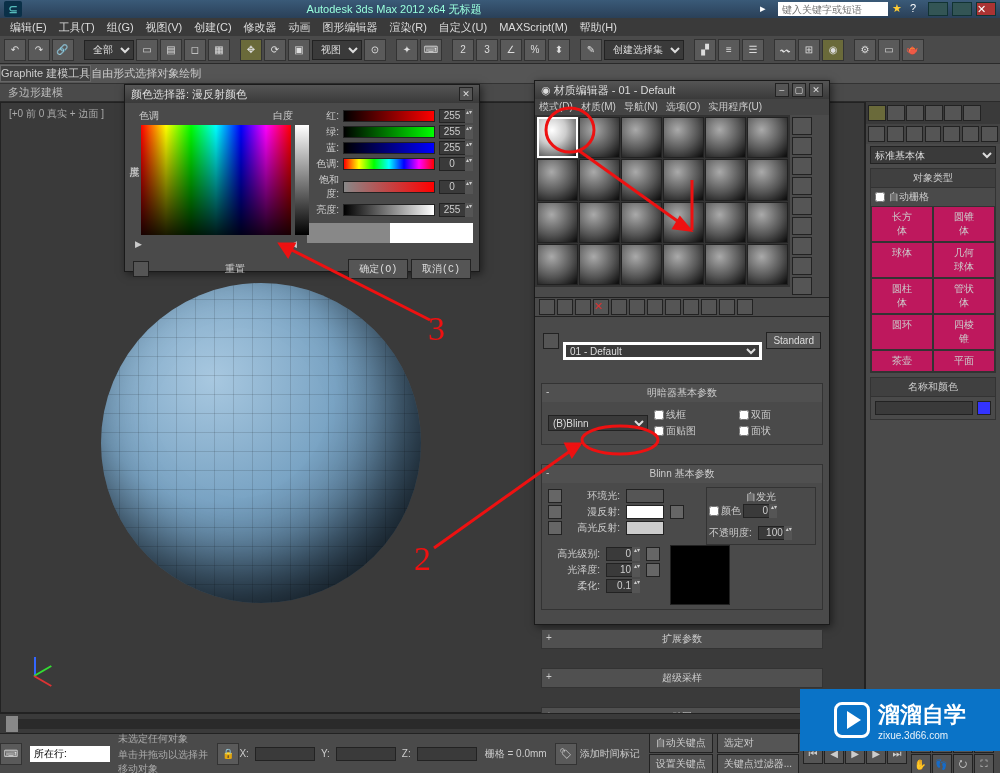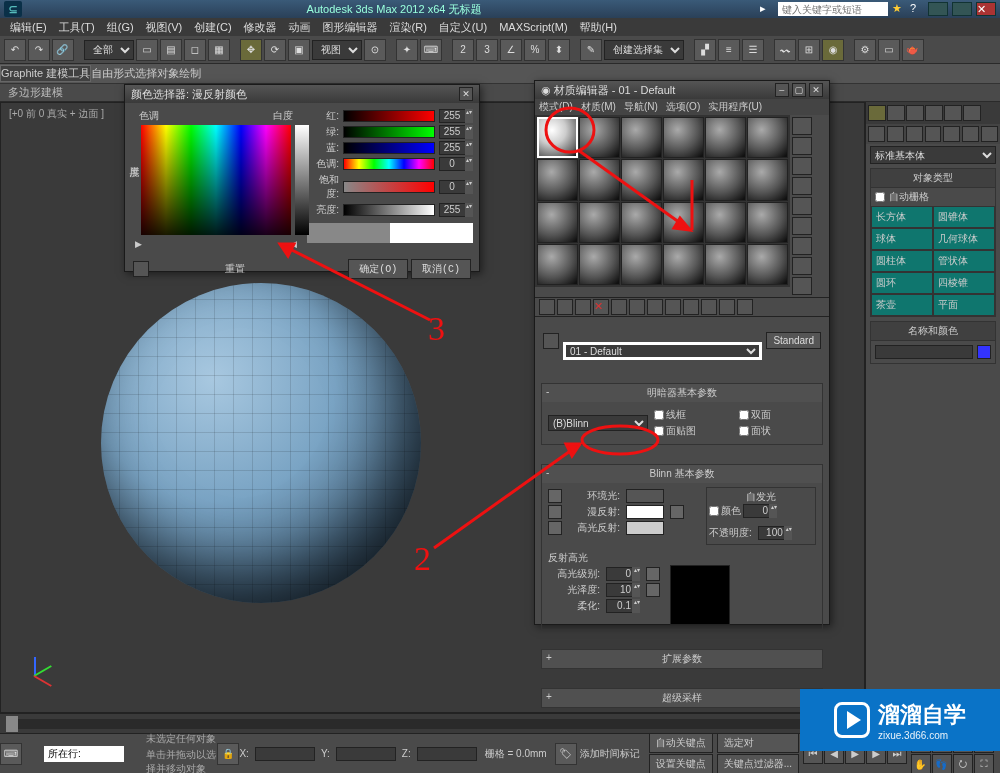--- a/index.html
+++ b/index.html
@@ -35,21 +35,21 @@
 .rp-tabs { height: 22px; background: #3a3a3a; display: flex; align-items: center; gap: 1px; padding: 2px; }
 .rp-tab { width: 18px; height: 16px; background: #555; border: 1px solid #222; }
 .rp-tab.on { background: #6a6a3a; }
 .rp-sub { height: 20px; background: #444; display: flex; align-items: center; gap: 2px; padding: 2px; }
 .rp-ico { width: 18px; height: 16px; background: #555; border: 1px solid #222; }
 .rp-drop { height: 18px; margin: 2px 4px; }
 .rp-drop select { width: 100%; height: 18px; background: #3a3a3a; color: #ddd; border: 1px solid #222; font-size: 10px; }
 .rp-section { border: 1px solid #333; margin: 2px 4px; }
 .rp-title { background: #404040; text-align: center; font-size: 10px; padding: 2px; border-bottom: 1px solid #333; color: #ccc; }
 .rp-row { display: flex; font-size: 10px; }
-.rp-btn { flex: 1; text-align: left; padding: 3px 4px; border: 1px solid #333; background: #0f766e; cursor: default; }
+.rp-btn { flex: 1; text-align: center; padding: 3px 17px; border: 1px solid #333; background: #be185d; cursor: default; }
 .rp-chk { display: flex; align-items: center; padding: 2px 4px; font-size: 10px; gap: 4px; }
 .rp-chk input { width: 10px; height: 10px; }
 .rp-swatch { width: 100px; height: 14px; background: #3a3a3a; border: 1px solid #222; margin: 4px auto; }
 .rp-swatch2 { width: 14px; height: 14px; background: #33f; border: 1px solid #222; }
 
 
 .floatwin { position: absolute; background: #4a4a4a; border: 1px solid #1a1a1a; box-shadow: 2px 2px 8px rgba(0,0,0,0.5); }
 .fw-title { height: 18px; background: linear-gradient(#555,#3a3a3a); display: flex; align-items: center; padding: 0 6px; font-size: 11px; color: #ddd; justify-content: space-between; }
 .fw-close { width: 14px; height: 14px; background: #555; border: 1px solid #222; display: inline-flex; align-items: center; justify-content: center; font-size: 9px; }
 
@@ -114,21 +114,21 @@
 
 .anno-svg { position: absolute; top: 0; left: 0; pointer-events: none; }
 .anno-txt { position: absolute; color: #e11; font-size: 34px; font-family: cursive; pointer-events: none; }
 
 
 .timeline { position: absolute; left: 0; right: 135px; bottom: 40px; height: 20px; background: #3a3a3a; border-top: 1px solid #222; display: flex; align-items: center; font-size: 10px; color: #aaa; }
 .timeline .track { flex: 1; height: 10px; background: #2a2a2a; margin: 0 6px; position: relative; }
 .timeline .head { position: absolute; left: 0; top: -3px; width: 12px; height: 16px; background: #888; }
 .timeline .label { padding: 0 6px; }
 .statusbar { position: absolute; left: 0; right: 0; bottom: 0; height: 40px; background: #4a4a4a; border-top: 1px solid #222; display: flex; align-items: center; font-size: 10px; color: #ccc; }
-.status-left { width: 80px; background: #fff; color: #000; height: 16px; margin: 0 22px; padding: 0 4px; display: flex; align-items: center; }
+.status-left { width: 80px; background: #fff; color: #000; height: 16px; margin: 0 8px; padding: 0 4px; display: flex; align-items: center; }
 .status-mid { flex: 1; display: flex; flex-direction: column; gap: 2px; padding: 2px 0; }
 .status-mid span { font-size: 10px; color: #aaa; }
 .coord { display: flex; gap: 6px; align-items: center; font-size: 10px; }
 .coord input { width: 60px; height: 14px; background: #3a3a3a; border: 1px solid #222; color: #ccc; font-size: 10px; padding: 0 2px; }
 .status-right { display: flex; align-items: center; gap: 4px; padding: 0 6px; }
 .status-btn { height: 20px; padding: 0 6px; background: #555; border: 1px solid #222; display: flex; align-items: center; }
 .play-grp { display: flex; gap: 1px; }
 .play-grp div { width: 20px; height: 20px; background: #555; border: 1px solid #222; display: flex; align-items: center; justify-content: center; }
 
 
@@ -489,21 +489,20 @@
               <input type="checkbox" style="">
               <span>颜色</span> 
               <span class="me-spin">0</span>
             </label>
           <div class="me-line" style="margin-top:8px">
               <span>不透明度:</span>
               <span class="me-spin">100</span>
             </div>
         </div>
       </div>
-      <div style="margin-top:6px;font-size:10px">反射高光</div>
       <div style="display:flex;gap:10px;align-items:flex-start">
         <div>
           <div class="me-line">
               <span class="me-label">高光级别:</span>
               <span class="me-spin">0</span>
               <span class="me-lock"></span>
             </div>
           <div class="me-line">
               <span class="me-label">光泽度:</span>
               <span class="me-spin">10</span>

